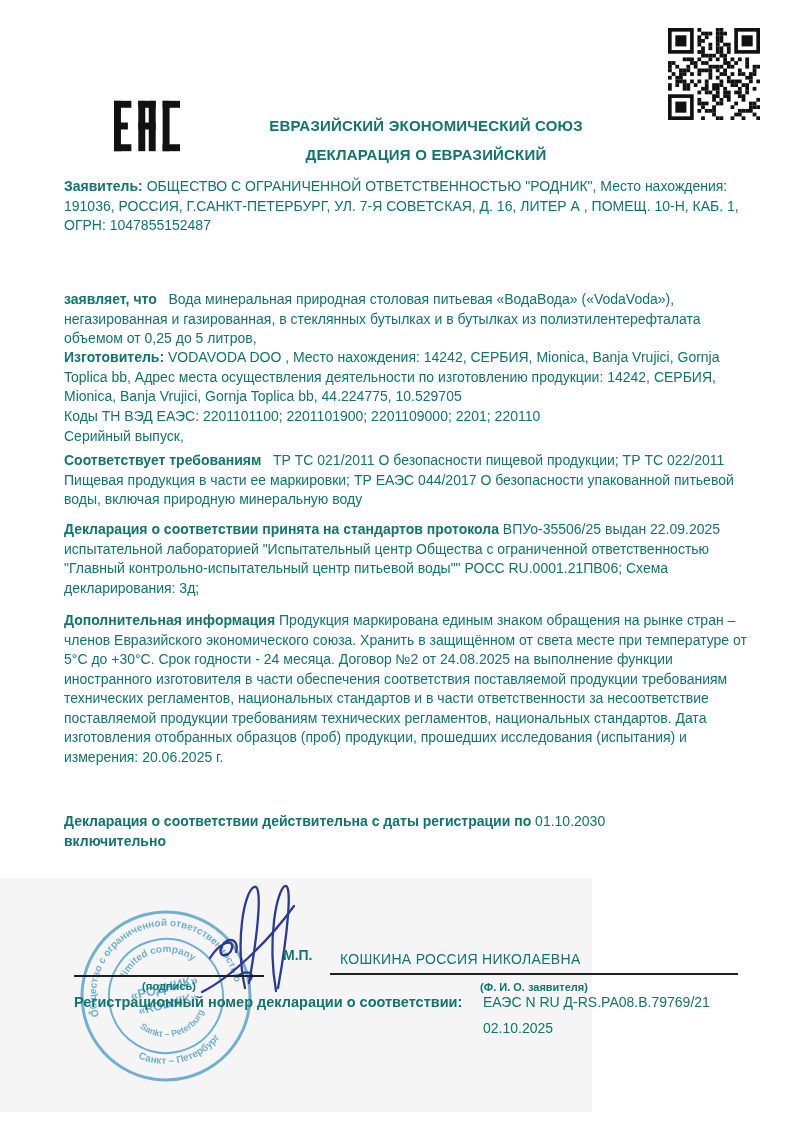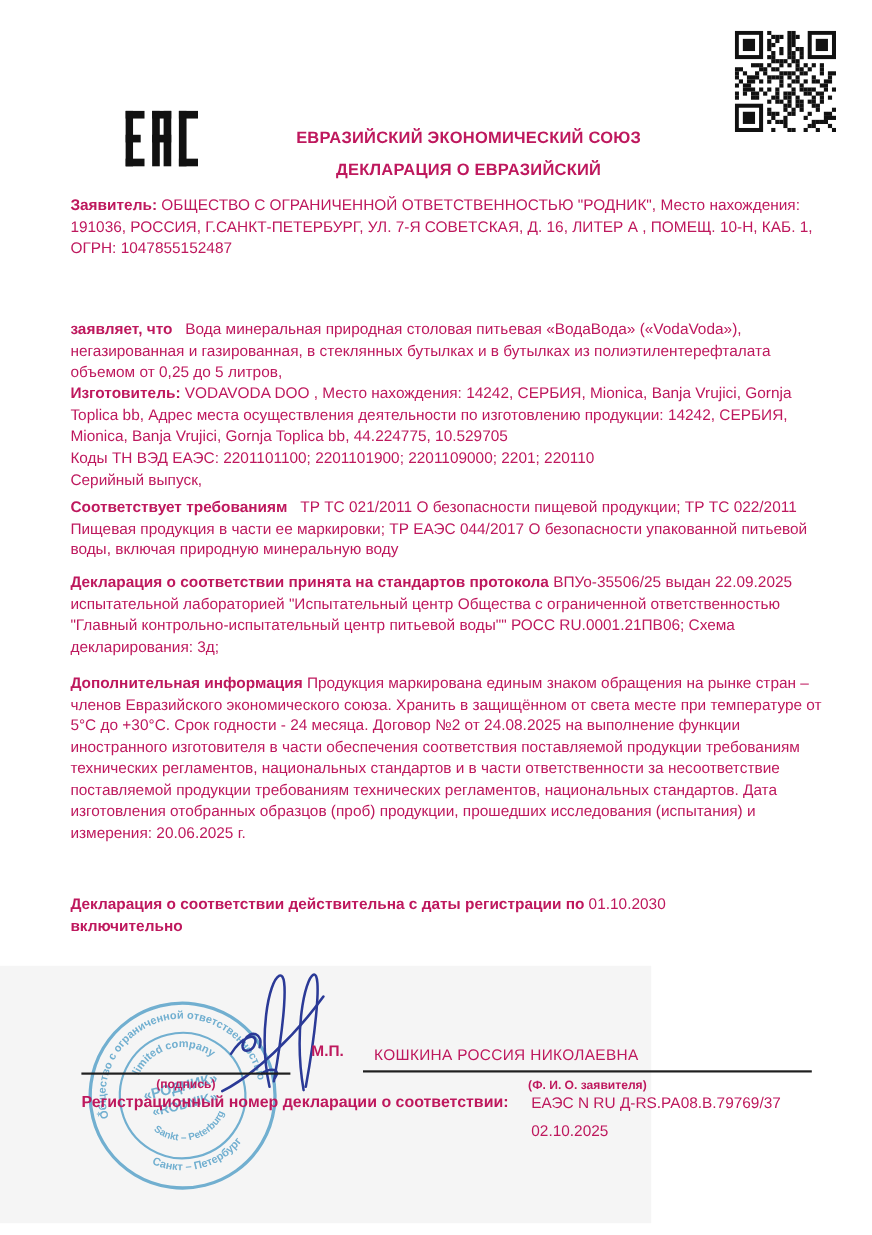--- a/index.html
+++ b/index.html
@@ -1,17 +1,17 @@
 <!DOCTYPE html>
 <html><head>
 <meta charset="utf-8">
 <style>
   html,body{margin:0;padding:0;background:#ffffff;}
   .page{position:relative;width:793px;height:1123px;background:#ffffff;overflow:hidden;
-        font-family:"Liberation Sans","DejaVu Sans",sans-serif;color:#be185d;}
+        font-family:"Liberation Sans","DejaVu Sans",sans-serif;color:#0f766e;}
   .scan-shade{position:absolute;left:0;top:878px;width:592px;height:234px;background:#f5f5f5;}
   .eac{position:absolute;left:114px;top:97px;width:66px;height:58px;}
   .eac rect{fill:#111;}
   .qr{position:absolute;left:668px;top:28px;width:92px;height:92px;}
   .qr rect{fill:#111;}
   .qr rect.w{fill:#fff;}
   .title{position:absolute;left:64px;width:724px;text-align:center;
          font-weight:bold;font-size:15px;line-height:18px;letter-spacing:.2px;}
   .t1{top:117px;} .t2{top:146px;}
   .para{position:absolute;left:64px;width:684px;font-size:14px;line-height:19.5px;
@@ -319,16 +319,16 @@
 
   <div class="sigline sl-left"></div>
   <div class="sigline sl-right"></div>
 
   <div class="mp">М.П.</div>
   <div class="signer-name">КОШКИНА РОССИЯ НИКОЛАЕВНА</div>
   <div class="caption cap-sign">(подпись)</div>
   <div class="caption cap-name">(Ф. И. О. заявителя)</div>
 
   <div class="reg-label r1">Регистрационный номер декларации о соответствии:</div>
-  <div class="reg-value r1">ЕАЭС N RU Д-RS.РА08.В.79769/37</div>
+  <div class="reg-value r1">ЕАЭС N RU Д-RS.РА08.В.79769/21</div>
   <div class="reg-value r2">02.10.2025</div>
 
 </div>
 
 </body></html>

